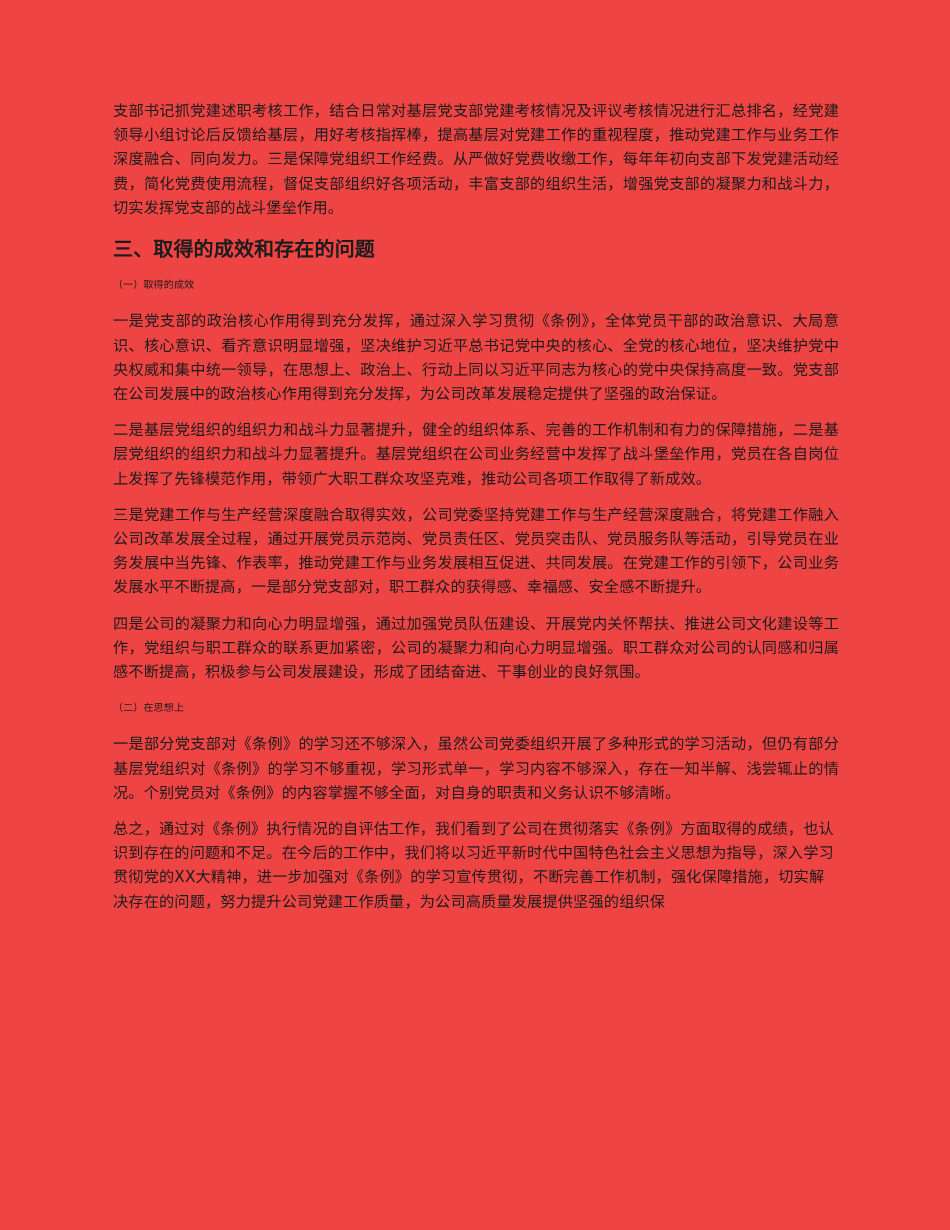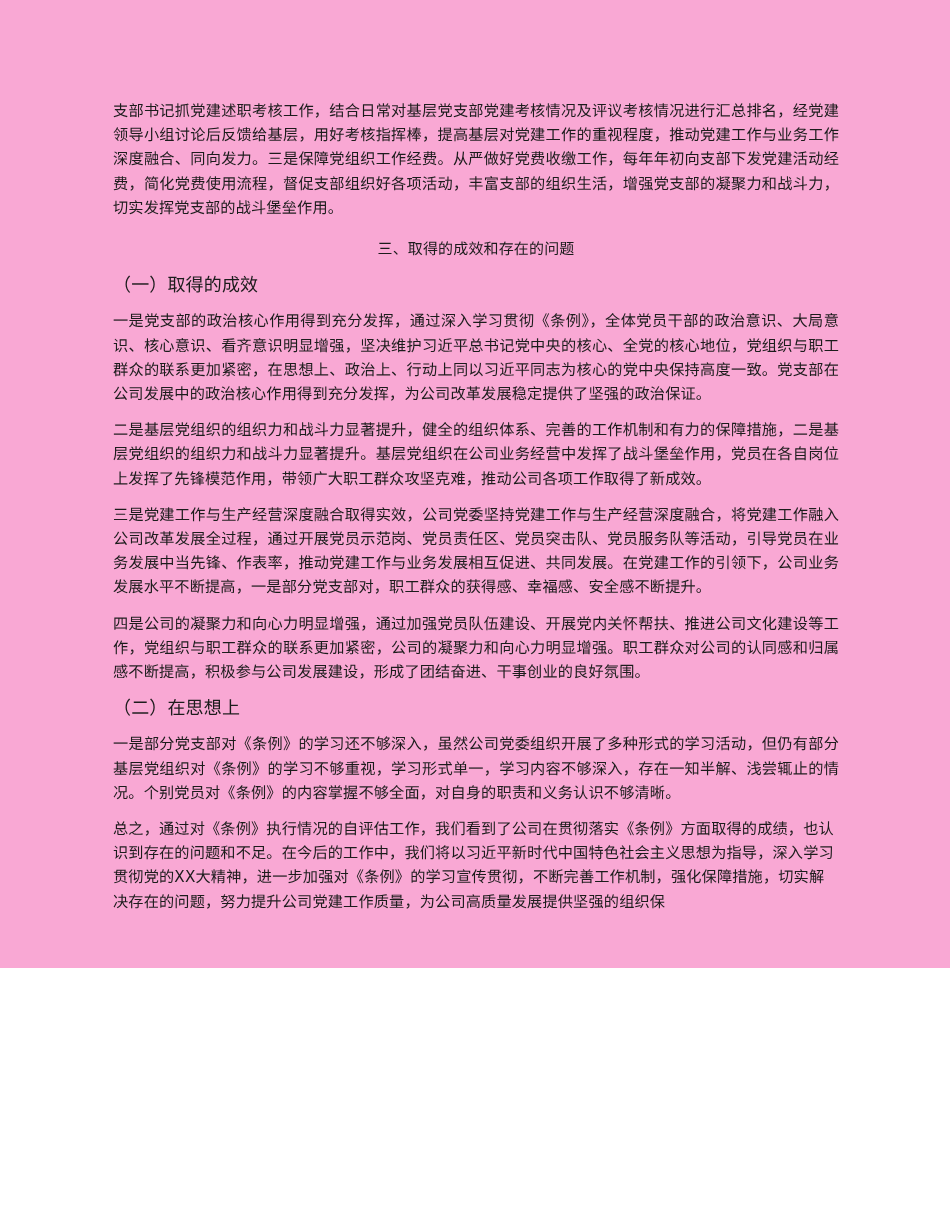--- a/index.html
+++ b/index.html
@@ -12,22 +12,22 @@
     width: 950px;
     height: 1230px;
     font-family: "DejaVu Sans", "Liberation Sans", sans-serif;
     color: #1c1c1c;
     -webkit-font-smoothing: antialiased;
     overflow: hidden;
   }
   .page {
     position: relative;
     width: 950px;
-    height: 968px;
-    background: #f9a8d4;
+    height: 1230px;
+    background: #ef4444;
     box-sizing: border-box;
     padding: 99px 112px 0 113px;
   }
   .doc-body {
     width: 726px;
   }
   .para {
     margin: 0 0 12px 0;
     font-size: 15.2px;
     line-height: 24.2px;
@@ -38,30 +38,29 @@
     font-weight: 400;
   }
   .para:last-child {
     margin-bottom: 8px;
   }
   .para-tail {
     text-align: left;
   }
   .heading-major {
     margin: 9px 0 12px 0;
-    font-size: 15px;
+    font-size: 20px;
     line-height: 24.2px;
     letter-spacing: 0.15px;
     color: #1c1c1c;
-    font-weight: 400;
-    text-align: center;
+    font-weight: 700;
   }
   .heading-minor {
     margin: 9px 0 12px 0;
-    font-size: 18px;
+    font-size: 10px;
     line-height: 24.2px;
     letter-spacing: 0.15px;
     color: #1c1c1c;
     font-weight: 400;
   }
   .spacer-before {
     margin-top: 17px;
   }
 </style>
 </head>
@@ -69,21 +68,21 @@
 
 <div class="page">
   <div class="doc-body">
 
     <p class="para">支部书记抓党建述职考核工作，结合日常对基层党支部党建考核情况及评议考核情况进行汇总排名，经党建领导小组讨论后反馈给基层，用好考核指挥棒，提高基层对党建工作的重视程度，推动党建工作与业务工作深度融合、同向发力。三是保障党组织工作经费。从严做好党费收缴工作，每年年初向支部下发党建活动经费，简化党费使用流程，督促支部组织好各项活动，丰富支部的组织生活，增强党支部的凝聚力和战斗力，切实发挥党支部的战斗堡垒作用。</p>
 
     <p class="heading-major spacer-before">三、取得的成效和存在的问题</p>
 
     <p class="heading-minor">（一）取得的成效</p>
 
-    <p class="para">一是党支部的政治核心作用得到充分发挥，通过深入学习贯彻《条例》，全体党员干部的政治意识、大局意识、核心意识、看齐意识明显增强，坚决维护习近平总书记党中央的核心、全党的核心地位，党组织与职工群众的联系更加紧密，在思想上、政治上、行动上同以习近平同志为核心的党中央保持高度一致。党支部在公司发展中的政治核心作用得到充分发挥，为公司改革发展稳定提供了坚强的政治保证。</p>
+    <p class="para">一是党支部的政治核心作用得到充分发挥，通过深入学习贯彻《条例》，全体党员干部的政治意识、大局意识、核心意识、看齐意识明显增强，坚决维护习近平总书记党中央的核心、全党的核心地位，坚决维护党中央权威和集中统一领导，在思想上、政治上、行动上同以习近平同志为核心的党中央保持高度一致。党支部在公司发展中的政治核心作用得到充分发挥，为公司改革发展稳定提供了坚强的政治保证。</p>
 
     <p class="para">二是基层党组织的组织力和战斗力显著提升，健全的组织体系、完善的工作机制和有力的保障措施，二是基层党组织的组织力和战斗力显著提升。基层党组织在公司业务经营中发挥了战斗堡垒作用，党员在各自岗位上发挥了先锋模范作用，带领广大职工群众攻坚克难，推动公司各项工作取得了新成效。</p>
 
     <p class="para">三是党建工作与生产经营深度融合取得实效，公司党委坚持党建工作与生产经营深度融合，将党建工作融入公司改革发展全过程，通过开展党员示范岗、党员责任区、党员突击队、党员服务队等活动，引导党员在业务发展中当先锋、作表率，推动党建工作与业务发展相互促进、共同发展。在党建工作的引领下，公司业务发展水平不断提高，一是部分党支部对，职工群众的获得感、幸福感、安全感不断提升。</p>
 
     <p class="para">四是公司的凝聚力和向心力明显增强，通过加强党员队伍建设、开展党内关怀帮扶、推进公司文化建设等工作，党组织与职工群众的联系更加紧密，公司的凝聚力和向心力明显增强。职工群众对公司的认同感和归属感不断提高，积极参与公司发展建设，形成了团结奋进、干事创业的良好氛围。</p>
 
     <p class="heading-minor">（二）在思想上</p>
 
     <p class="para">一是部分党支部对《条例》的学习还不够深入，虽然公司党委组织开展了多种形式的学习活动，但仍有部分基层党组织对《条例》的学习不够重视，学习形式单一，学习内容不够深入，存在一知半解、浅尝辄止的情况。个别党员对《条例》的内容掌握不够全面，对自身的职责和义务认识不够清晰。</p>

